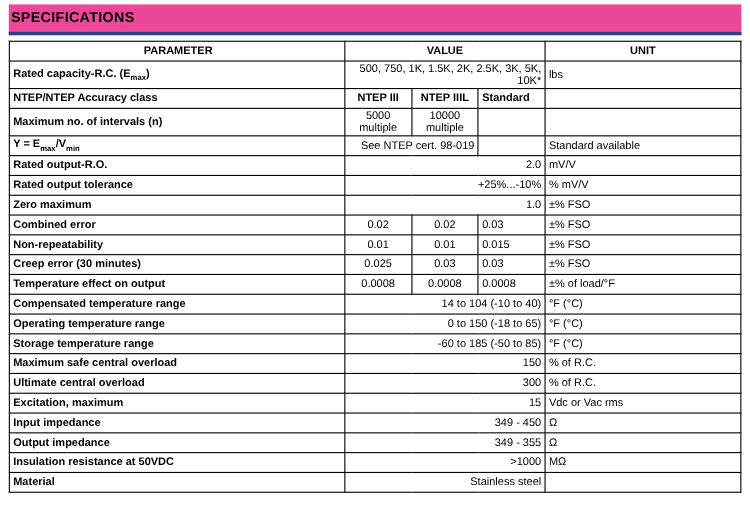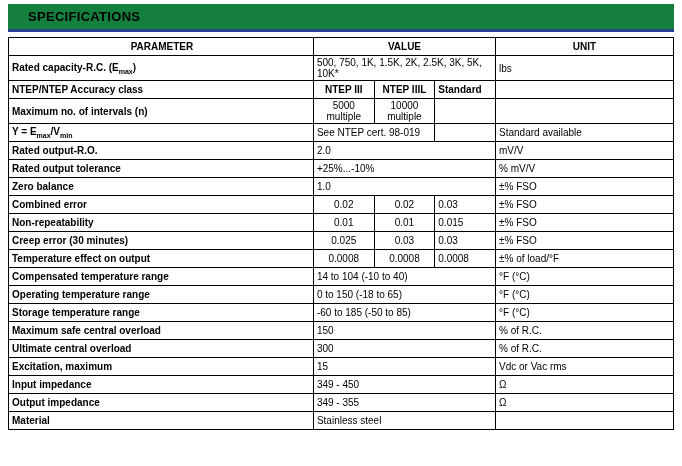--- a/index.html
+++ b/index.html
@@ -14,23 +14,23 @@
     color: #000000;
     position: relative;
     overflow: hidden;
   }
   .page {
     width: 682px;
     box-sizing: border-box;
     padding: 4px 8px 0 8px;
   }
   .title-bar {
-    background: #15803d;
+    background: #ec4899;
     border-bottom: 3px solid #2b3f8f;
-    padding: 3px 4px 4px 20px;
+    padding: 3px 4px 4px 2px;
     margin-bottom: 5px;
   }
   .title-bar .title {
     font-size: 13px;
     font-weight: bold;
     letter-spacing: 0.3px;
   }
   table.spec {
     border-collapse: collapse;
     width: 666px;
@@ -49,21 +49,21 @@
   .c-v3 { width: 112px; text-align: left; }
   .c-unit { width: 122px; text-align: left; }
   .hdr td {
     font-weight: bold;
     text-align: center;
     font-size: 10px;
     height: 16px;
   }
   .hdr .c-param { text-align: center; padding-left: 5px; }
   .bold { font-weight: bold; }
-  .center { text-align: left; }
+  .center { text-align: right; }
   sub { font-size: 7px; }
 </style>
 </head>
 <body>
 
 <div class="page">
 
   <div class="title-bar">
     <span class="title">SPECIFICATIONS</span>
   </div>
@@ -111,21 +111,21 @@
         <td class="c-unit">mV/V</td>
       </tr>
 
       <tr>
         <td class="c-param">Rated output tolerance</td>
         <td class="c-v1 center" colspan="3">+25%...-10%</td>
         <td class="c-unit">% mV/V</td>
       </tr>
 
       <tr>
-        <td class="c-param">Zero balance</td>
+        <td class="c-param">Zero maximum</td>
         <td class="c-v1 center" colspan="3">1.0</td>
         <td class="c-unit">±% FSO</td>
       </tr>
 
       <tr>
         <td class="c-param">Combined error</td>
         <td class="c-v1">0.02</td>
         <td class="c-v2">0.02</td>
         <td class="c-v3">0.03</td>
         <td class="c-unit">±% FSO</td>
@@ -198,20 +198,25 @@
         <td class="c-v1 center" colspan="3">349 - 450</td>
         <td class="c-unit">Ω</td>
       </tr>
 
       <tr>
         <td class="c-param">Output impedance</td>
         <td class="c-v1 center" colspan="3">349 - 355</td>
         <td class="c-unit">Ω</td>
       </tr>
 
+      <tr>
+        <td class="c-param">Insulation resistance at 50VDC</td>
+        <td class="c-v1 center" colspan="3">&gt;1000</td>
+        <td class="c-unit">MΩ</td>
+      </tr>
 
       <tr>
         <td class="c-param">Material</td>
         <td class="c-v1 center" colspan="3">Stainless steel</td>
         <td class="c-unit"></td>
       </tr>
 
     </tbody>
   </table>
 

